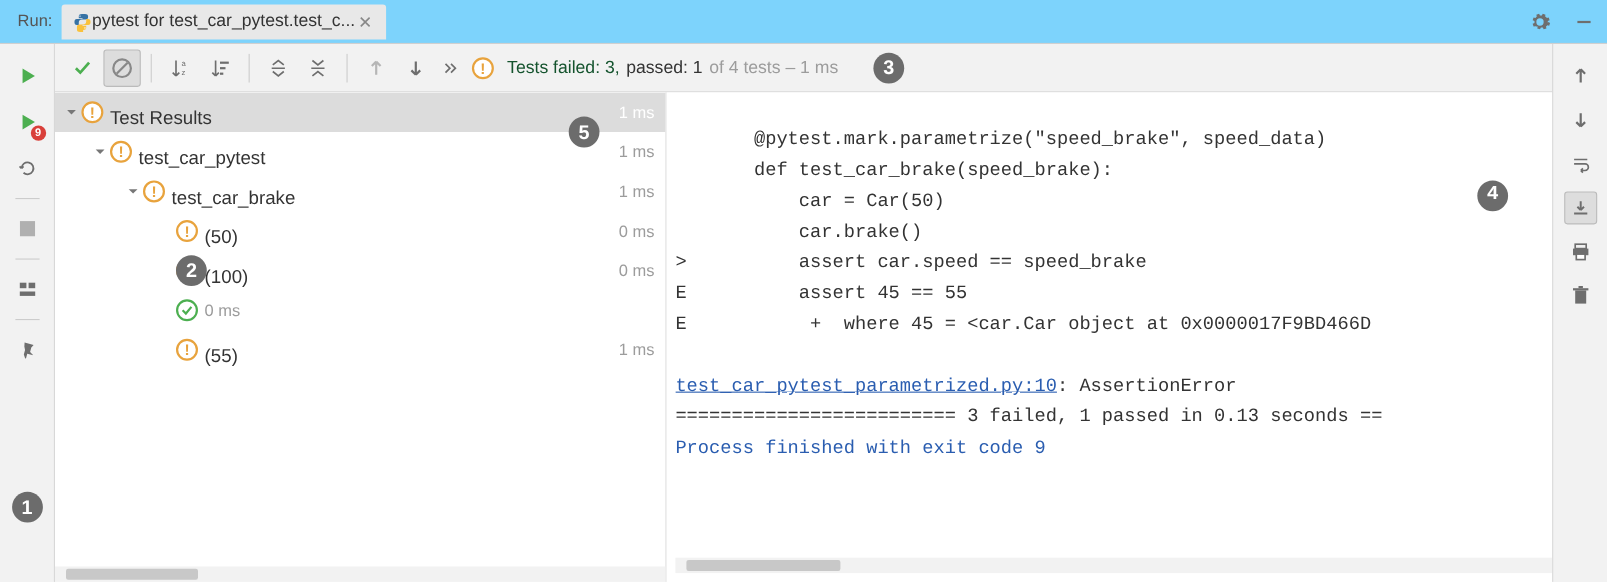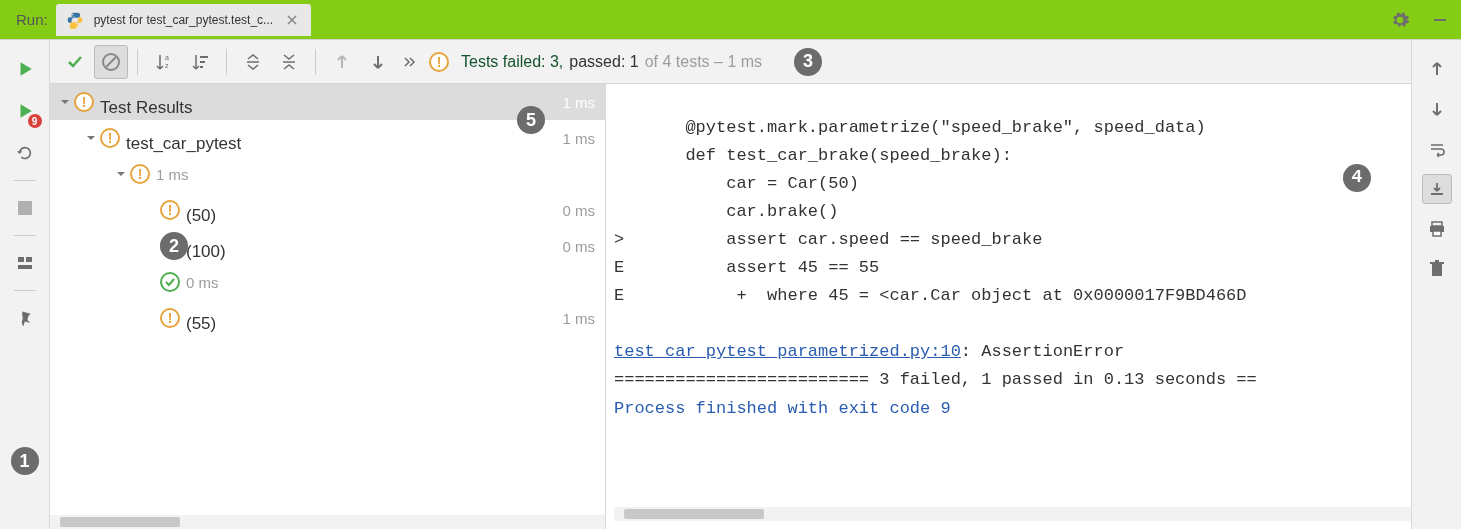--- a/index.html
+++ b/index.html
@@ -13,32 +13,32 @@
   overflow: hidden;
   display: flex;
   flex-direction: column;
 }
 .header {
   height: 40px;
   display: flex;
   align-items: center;
   padding: 0 8px;
   border-bottom: 1px solid #d0d0d0;
-  background: #84cc16;
+  background: #7dd3fc;
 }
 .header-label { padding: 0 8px; font-size: 15px; color: #555; }
 .tab {
   display: flex;
   align-items: center;
-  gap: 10px;
+  gap: 0;
   background: #e8e8e8;
   height: 32px;
   padding: 0 10px;
   border-radius: 3px 3px 0 0;
-  font-size: 12px;
+  font-size: 16px;
   color: #333;
 }
 .header-right { margin-left: auto; display: flex; gap: 14px; align-items: center; }
 .icon-btn {
   width: 26px; height: 26px;
   display: inline-flex; align-items: center; justify-content: center;
   color: #6e6e6e;
   cursor: pointer;
   border-radius: 3px;
 }
@@ -334,20 +334,21 @@
             <span class="tree-time">1 ms</span>
           </div>
           <div class="tree-row">
             <span class="indent" style="width:62px"></span>
             <span class="chev">
                 <svg width="12" height="12" viewBox="0 0 12 12">
                   <path fill="#777" d="M2 4l4 4 4-4z"></path>
                 </svg>
               </span>
             <span class="status-icon status-warn">!</span>
+            <span class="tree-label">test_car_brake</span>
             <span class="tree-time">1 ms</span>
           </div>
           <div class="tree-row">
             <span class="indent" style="width:110px"></span>
             <span class="status-icon status-warn">!</span>
             <span class="tree-label">(50)</span>
             <span class="tree-time">0 ms</span>
           </div>
           <div class="tree-row">
             <span class="indent" style="width:110px"></span>

